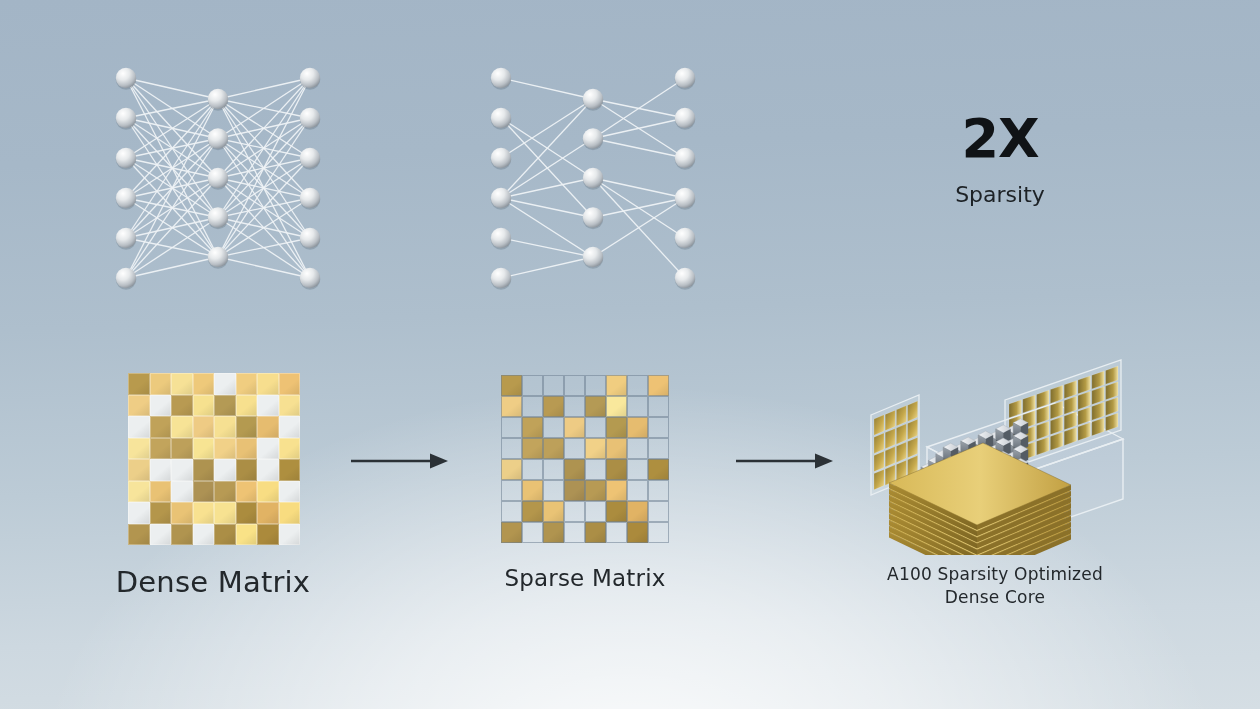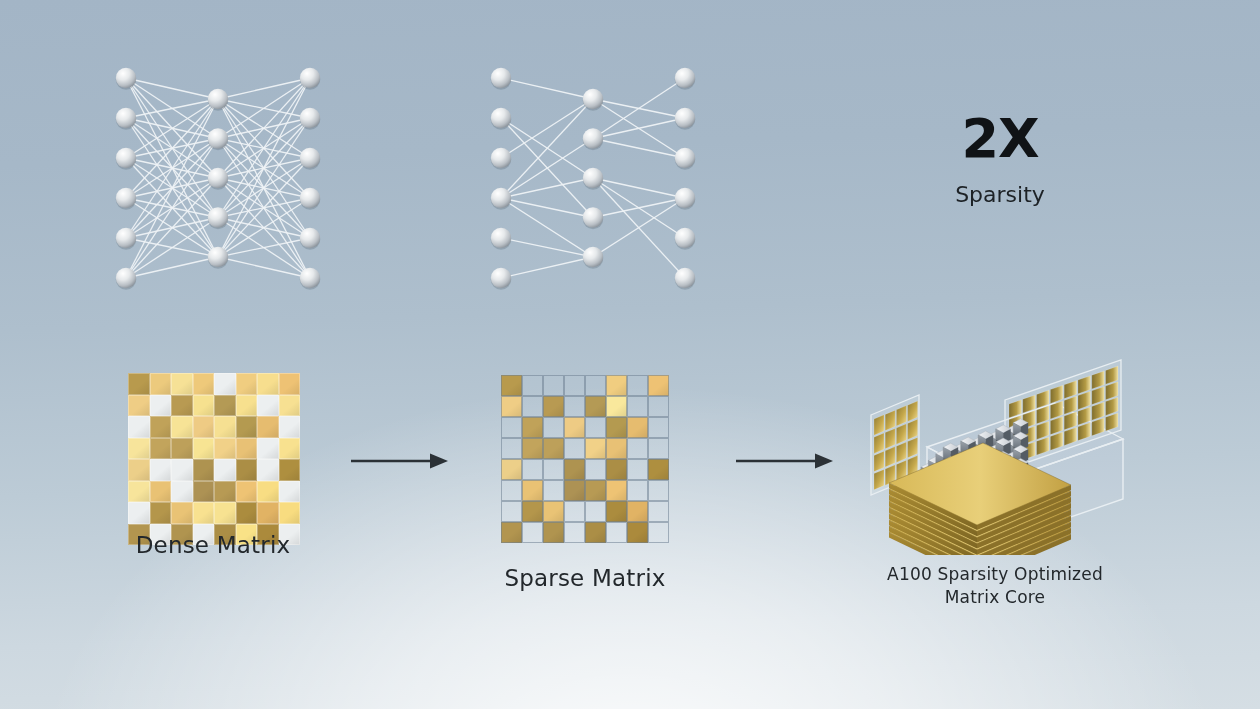--- a/index.html
+++ b/index.html
@@ -807,22 +807,22 @@
             <polygon points="34,134.2 122,176.2 122,181.2 34,139.2" fill="url(#gGoldStackSide)"></polygon>
             <polygon points="122,176.2 216,136.2 216,141.2 122,181.2" fill="#8b7129"></polygon>
             <polygon points="34,128 128,88 216,130 122,170" fill="url(#gGoldStackTop)" stroke="rgba(120,98,36,0.8)" stroke-width="0.5"></polygon>
             <polygon points="34,128 122,170 122,175 34,133" fill="url(#gGoldStackSide)"></polygon>
             <polygon points="122,170 216,130 216,135 122,175" fill="#8b7129"></polygon>
           </g>
         </g>
     </svg>
   </div>
 
-  <div class="lbl" style="left:88px;top:532px;width:250px;font-size:23px;text-align:center;">Dense Matrix</div>
+  <div class="lbl" style="left:88px;top:565px;width:250px;font-size:29px;text-align:center;">Dense Matrix</div>
 
   <div class="lbl" style="left:460px;top:565px;width:250px;font-size:23px;">Sparse Matrix</div>
 
   <div class="lbl" style="left:830px;top:563px;width:330px;font-size:17px;line-height:1.35;">
     <div>A100 Sparsity Optimized</div>
-    <div>Matrix Core</div>
+    <div>Dense Core</div>
   </div>
 
 </div>
 
 </body></html>

